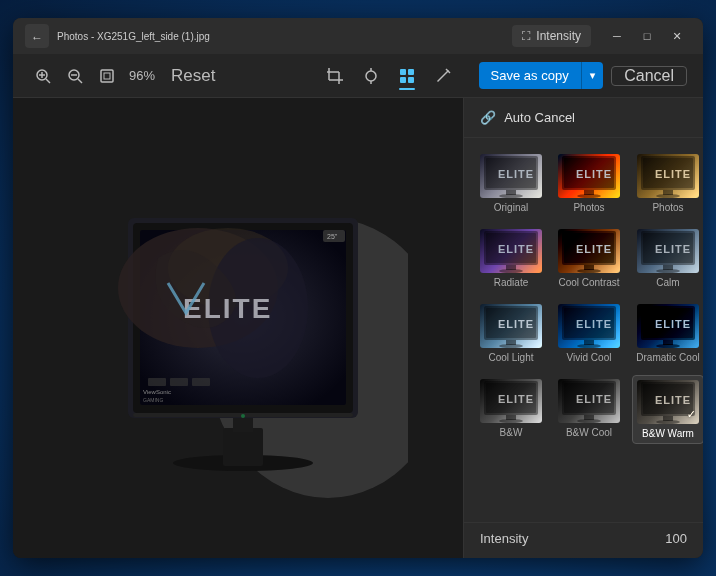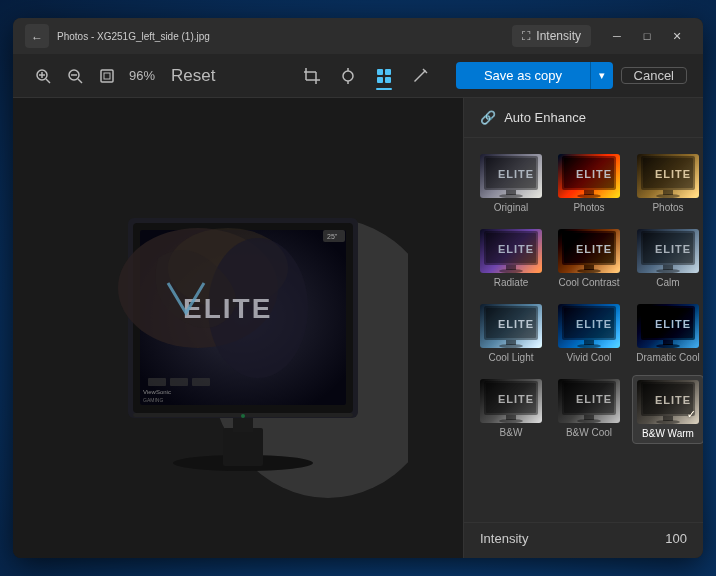--- a/index.html
+++ b/index.html
@@ -144,41 +144,41 @@
       display: flex;
       align-items: center;
       gap: 8px;
       margin-left: 16px;
     }
     .save-copy-btn {
       background: #0078d4;
       color: white;
       border: none;
       border-radius: 4px 0 0 4px;
-      padding: 6px 28px;
+      padding: 6px 12px;
       font-size: 13px;
       cursor: pointer;
     }
     .save-copy-dropdown {
       background: #0078d4;
       color: white;
       border: none;
       border-radius: 0 4px 4px 0;
       padding: 6px 8px;
       font-size: 11px;
       cursor: pointer;
       border-left: 1px solid #005a9e;
     }
     .cancel-btn {
       background: transparent;
       color: #ccc;
       border: 1px solid #555;
       border-radius: 4px;
       padding: 0 12px;
-      font-size: 13px;
+      font-size: 16px;
       cursor: pointer;
     }
 
     
     .main-content {
       display: flex;
       flex: 1;
       overflow: hidden;
     }
 
@@ -437,21 +437,21 @@
           <rect x="65" y="255" width="220" height="4" rx="2" fill="#222"></rect>
 
           <circle cx="175" cy="258" r="2" fill="#1a6a3a"></circle>
         </svg>
       </div>
     </div>
 
     <div class="right-panel">
       <div class="panel-header">
         <span>🔗</span>
-        <span>Auto Enhance</span>
+        <span>Auto Cancel</span>
       </div>
 
       <div class="filter-grid" id="filter-grid">
 
       <div class="filter-item">
             <div class="filter-thumb thumb-original" style="position: relative;">
               <svg viewBox="0 0 62 44" width="62" height="44" style="position: absolute; top: 0px; left: 0px;">
       <rect x="4" y="2" width="54" height="34" rx="2" fill="rgba(0,0,0,0.4)"></rect>
       <rect x="6" y="4" width="50" height="30" rx="1" fill="rgba(0,0,0,0.3)"></rect>
       <text x="18" y="24" font-family="Arial" font-weight="900" font-size="11" fill="rgba(200,210,220,0.8)" letter-spacing="1">ELITE</text>

